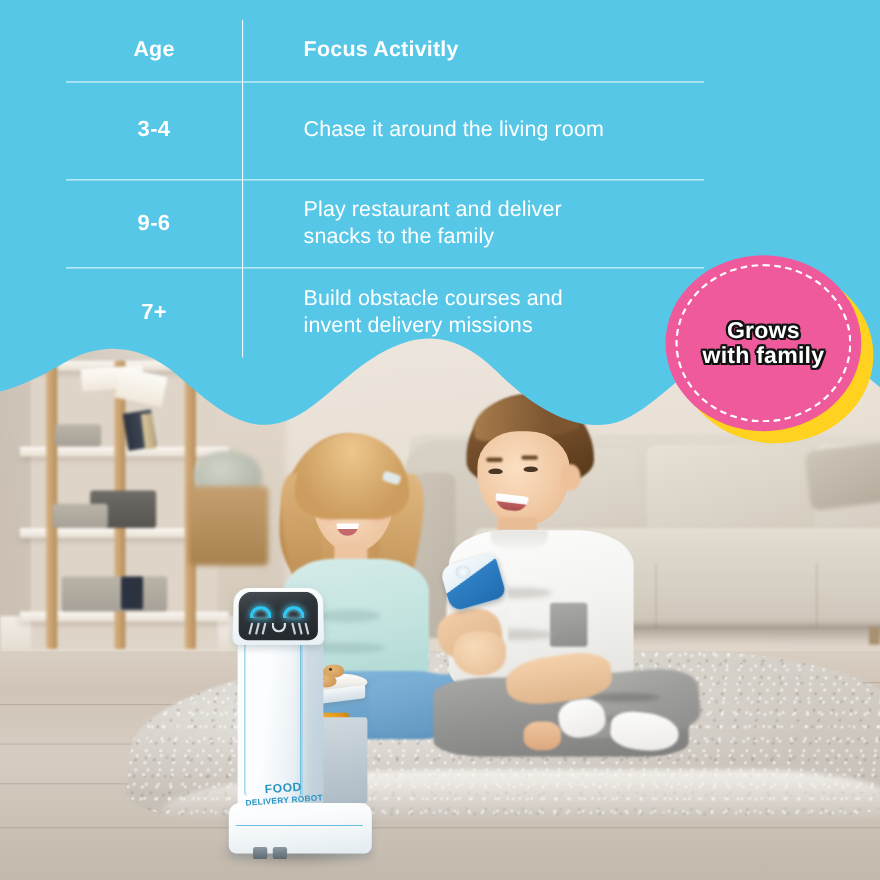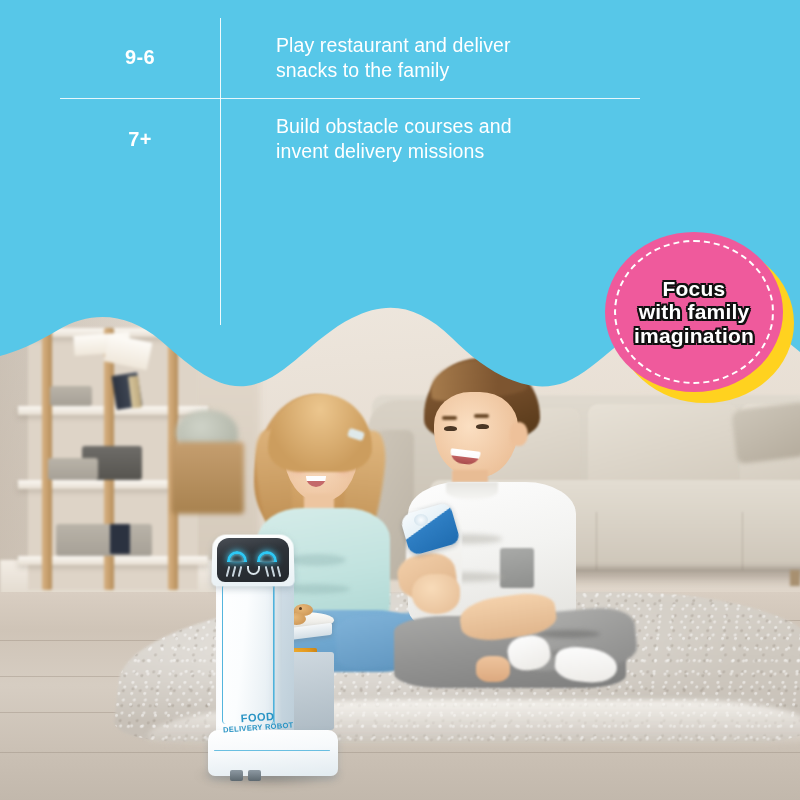--- a/index.html
+++ b/index.html
@@ -724,37 +724,44 @@
         C214,389 188,364 160,340
         C128,313 92,310 58,330
         C36,343 16,352 0,356 Z"></path>
     </svg>
   </div>
 
   <div class="table-wrap">
     <div class="vline"></div>
     <table class="tbl">
       <tbody>
+        <tr class="hdr-row">
+          <td class="col-age hdr-age">Age</td>
+          <td class="col-act hdr-act">Focus Activitly</td>
+        </tr>
+        <tr class="row-1">
+          <td class="col-age cell-age">3-4</td>
+          <td class="col-act cell-act">Chase it around the living room</td>
+        </tr>
         <tr class="row-2">
           <td class="col-age cell-age">9-6</td>
           <td class="col-act cell-act">Play restaurant and deliver<br>snacks to the family</td>
         </tr>
         <tr class="row-3">
           <td class="col-age cell-age">7+</td>
           <td class="col-act cell-act">Build obstacle courses and<br>invent delivery missions</td>
         </tr>
       </tbody>
     </table>
   </div>
 
   <div class="badge-wrap">
     <div class="badge-shadow"></div>
     <div class="badge">
       <div class="badge-dash"></div>
       <div class="badge-text">
-        <span>Focus</span><br>
+        <span>Grows</span><br>
         <span>with family</span><br>
-        <span>imagination</span>
       </div>
     </div>
   </div>
 
 </div>
 
 </body></html>

